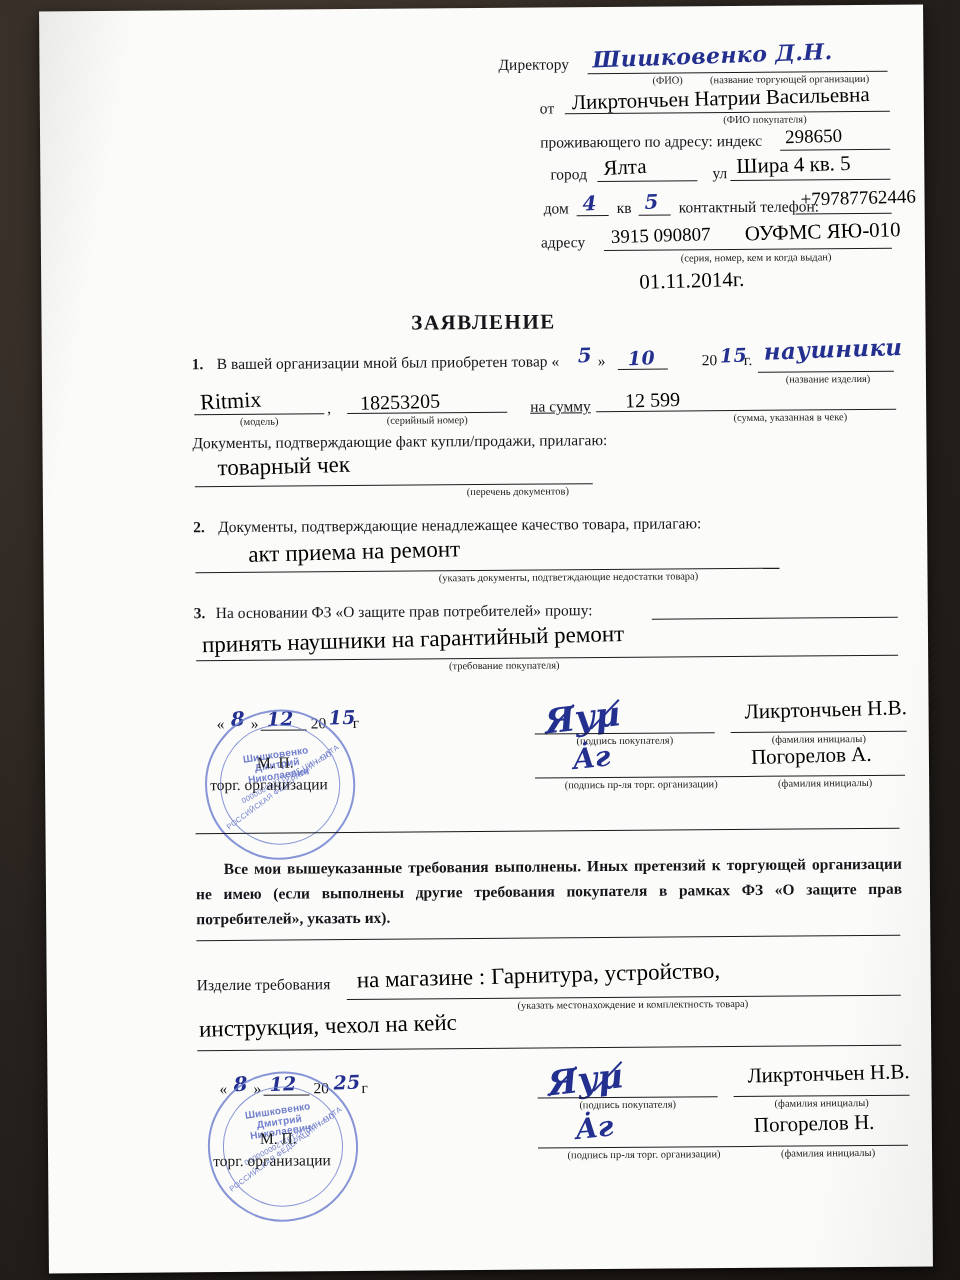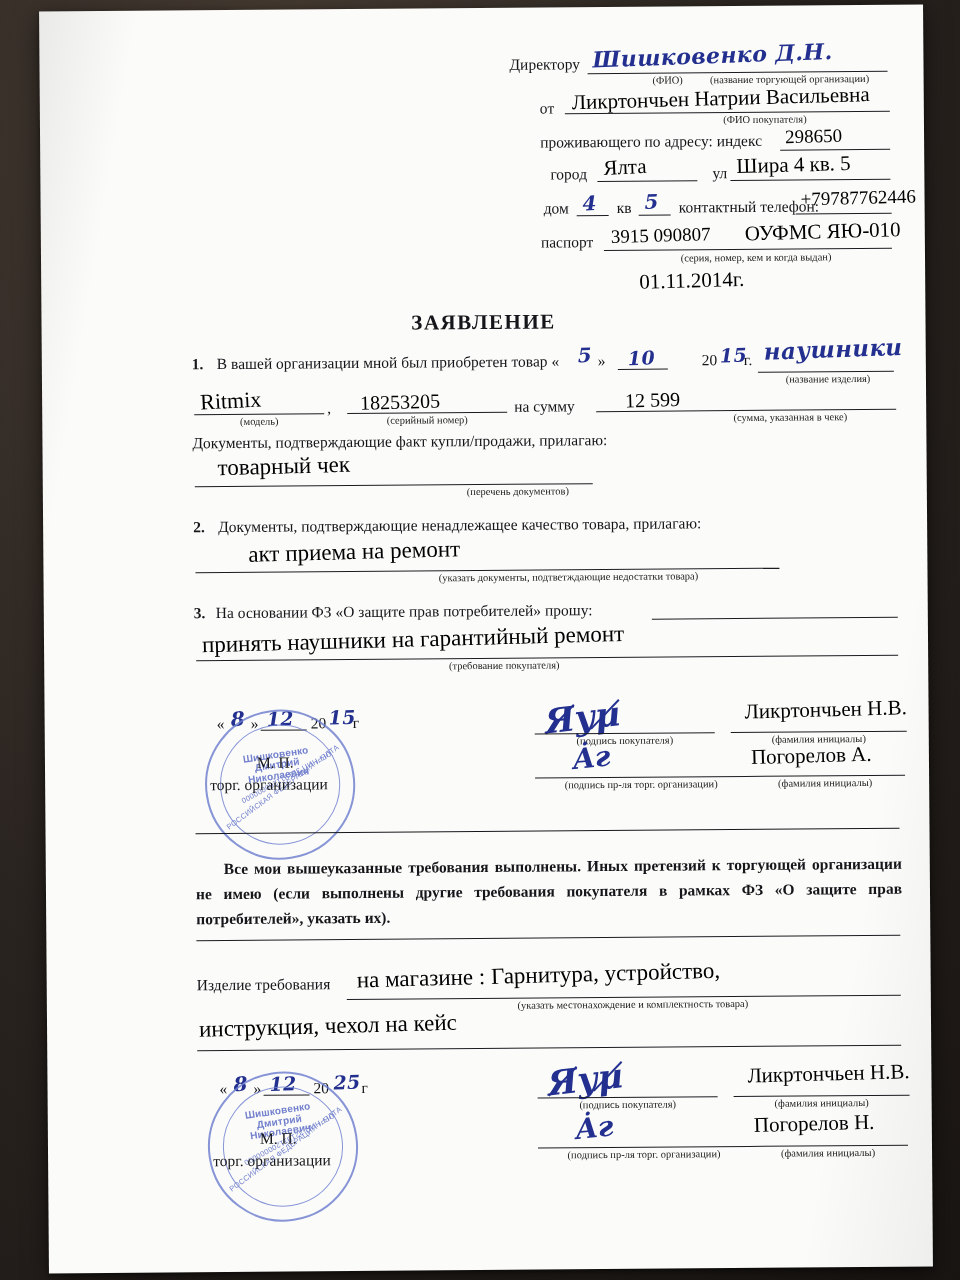--- a/index.html
+++ b/index.html
@@ -141,21 +141,21 @@
 </head>
 <body>
 
 <div class="desk"></div>
 
 <div class="sheet">
   <div class="page">
 
     <div>
 
-      <div class="abs pr" style="left:470px; top:48px;">Директору</div>
+      <div class="abs pr" style="left:459px; top:48px;">Директору</div>
       <div class="abs hw" style="left:553px; top:36px; font-size:22px;">Шишковенко Д.Н.</div>
       <div class="line" style="left:548px; top:66px; width:300px;"></div>
       <div class="abs small ctr" style="left:588px; top:68px; width:80px;">(ФИО)</div>
       <div class="abs small ctr" style="left:650px; top:68px; width:200px;">(название торгующей организации)</div>
 
       <div class="abs pr" style="left:500px; top:92px;">от</div>
       <div class="abs hw2" style="left:532px; top:80px; font-size:21px;">Ликртончьен Натрии Васильевна</div>
       <div class="line" style="left:525px; top:106px; width:325px;"></div>
       <div class="abs small ctr" style="left:640px; top:108px; width:170px;">(ФИО покупателя)</div>
 
@@ -173,21 +173,21 @@
       <div class="abs pr" style="left:503px; top:192px;">дом</div>
       <div class="abs hw" style="left:542px; top:184px; font-size:20px;">4</div>
       <div class="line" style="left:536px; top:208px; width:32px;"></div>
       <div class="abs pr" style="left:576px; top:192px;">кв</div>
       <div class="abs hw" style="left:604px; top:183px; font-size:20px;">5</div>
       <div class="line" style="left:598px; top:208px; width:32px;"></div>
       <div class="abs pr" style="left:638px; top:192px;">контактный телефон:</div>
       <div class="abs hw2" style="left:760px; top:182px; font-size:19px;">+79787762446</div>
       <div class="line" style="left:755px; top:208px; width:96px;"></div>
 
-      <div class="abs pr" style="left:500px; top:226px;">паспорт</div>
+      <div class="abs pr" style="left:500px; top:226px;">адресу</div>
       <div class="abs hw2" style="left:570px; top:218px; font-size:19px;">3915 090807</div>
       <div class="abs hw2" style="left:704px; top:214px; font-size:21px;">ОУФМС  ЯЮ-010</div>
       <div class="line" style="left:563px; top:243px; width:288px;"></div>
       <div class="abs small ctr" style="left:575px; top:246px; width:280px;">(серия, номер, кем и когда выдан)</div>
 
       <div class="abs hw2" style="left:598px; top:262px; font-size:21px;">01.11.2014г.</div>
     </div>
 
     <div class="abs pr bold" style="left:0; top:302px; width:884px; text-align:center; font-size:21px; letter-spacing:1.5px;">ЗАЯВЛЕНИЕ</div>
 
@@ -204,21 +204,21 @@
     <div class="line" style="left:716px; top:366px; width:136px;"></div>
     <div class="abs small ctr" style="left:716px; top:368px; width:140px;">(название изделия)</div>
 
     <div class="abs hw3" style="left:158px; top:378px; font-size:22px;">Ritmix</div>
     <div class="line" style="left:152px; top:404px; width:130px;"></div>
     <div class="abs small ctr" style="left:152px; top:406px; width:130px;">(модель)</div>
     <div class="abs pr" style="left:285px; top:390px;">,</div>
     <div class="abs hw2" style="left:318px; top:382px; font-size:20px;">18253205</div>
     <div class="line" style="left:305px; top:404px; width:160px;"></div>
     <div class="abs small ctr" style="left:305px; top:406px; width:160px;">(серийный номер)</div>
-    <div class="abs pr" style="left:472px; top:390px;">на сумму</div>
+    <div class="abs pr" style="left:488px; top:390px;text-decoration:underline;">на сумму</div>
     <div class="abs hw2" style="left:583px; top:382px; font-size:20px;">12 599</div>
     <div class="line" style="left:554px; top:404px; width:300px;"></div>
     <div class="abs small ctr" style="left:640px; top:406px; width:216px;">(сумма, указанная в чеке)</div>
 
     <div class="abs pr" style="left:150px; top:424px;">Документы, подтверждающие факт купли/продажи, прилагаю:</div>
     <div class="abs hw2" style="left:175px; top:444px; font-size:23px;">товарный чек</div>
     <div class="line" style="left:152px; top:476px; width:398px;"></div>
     <div class="abs small ctr" style="left:390px; top:478px; width:170px;">(перечень документов)</div>
 
     <div class="abs pr bold" style="left:150px; top:508px;">2.</div>

